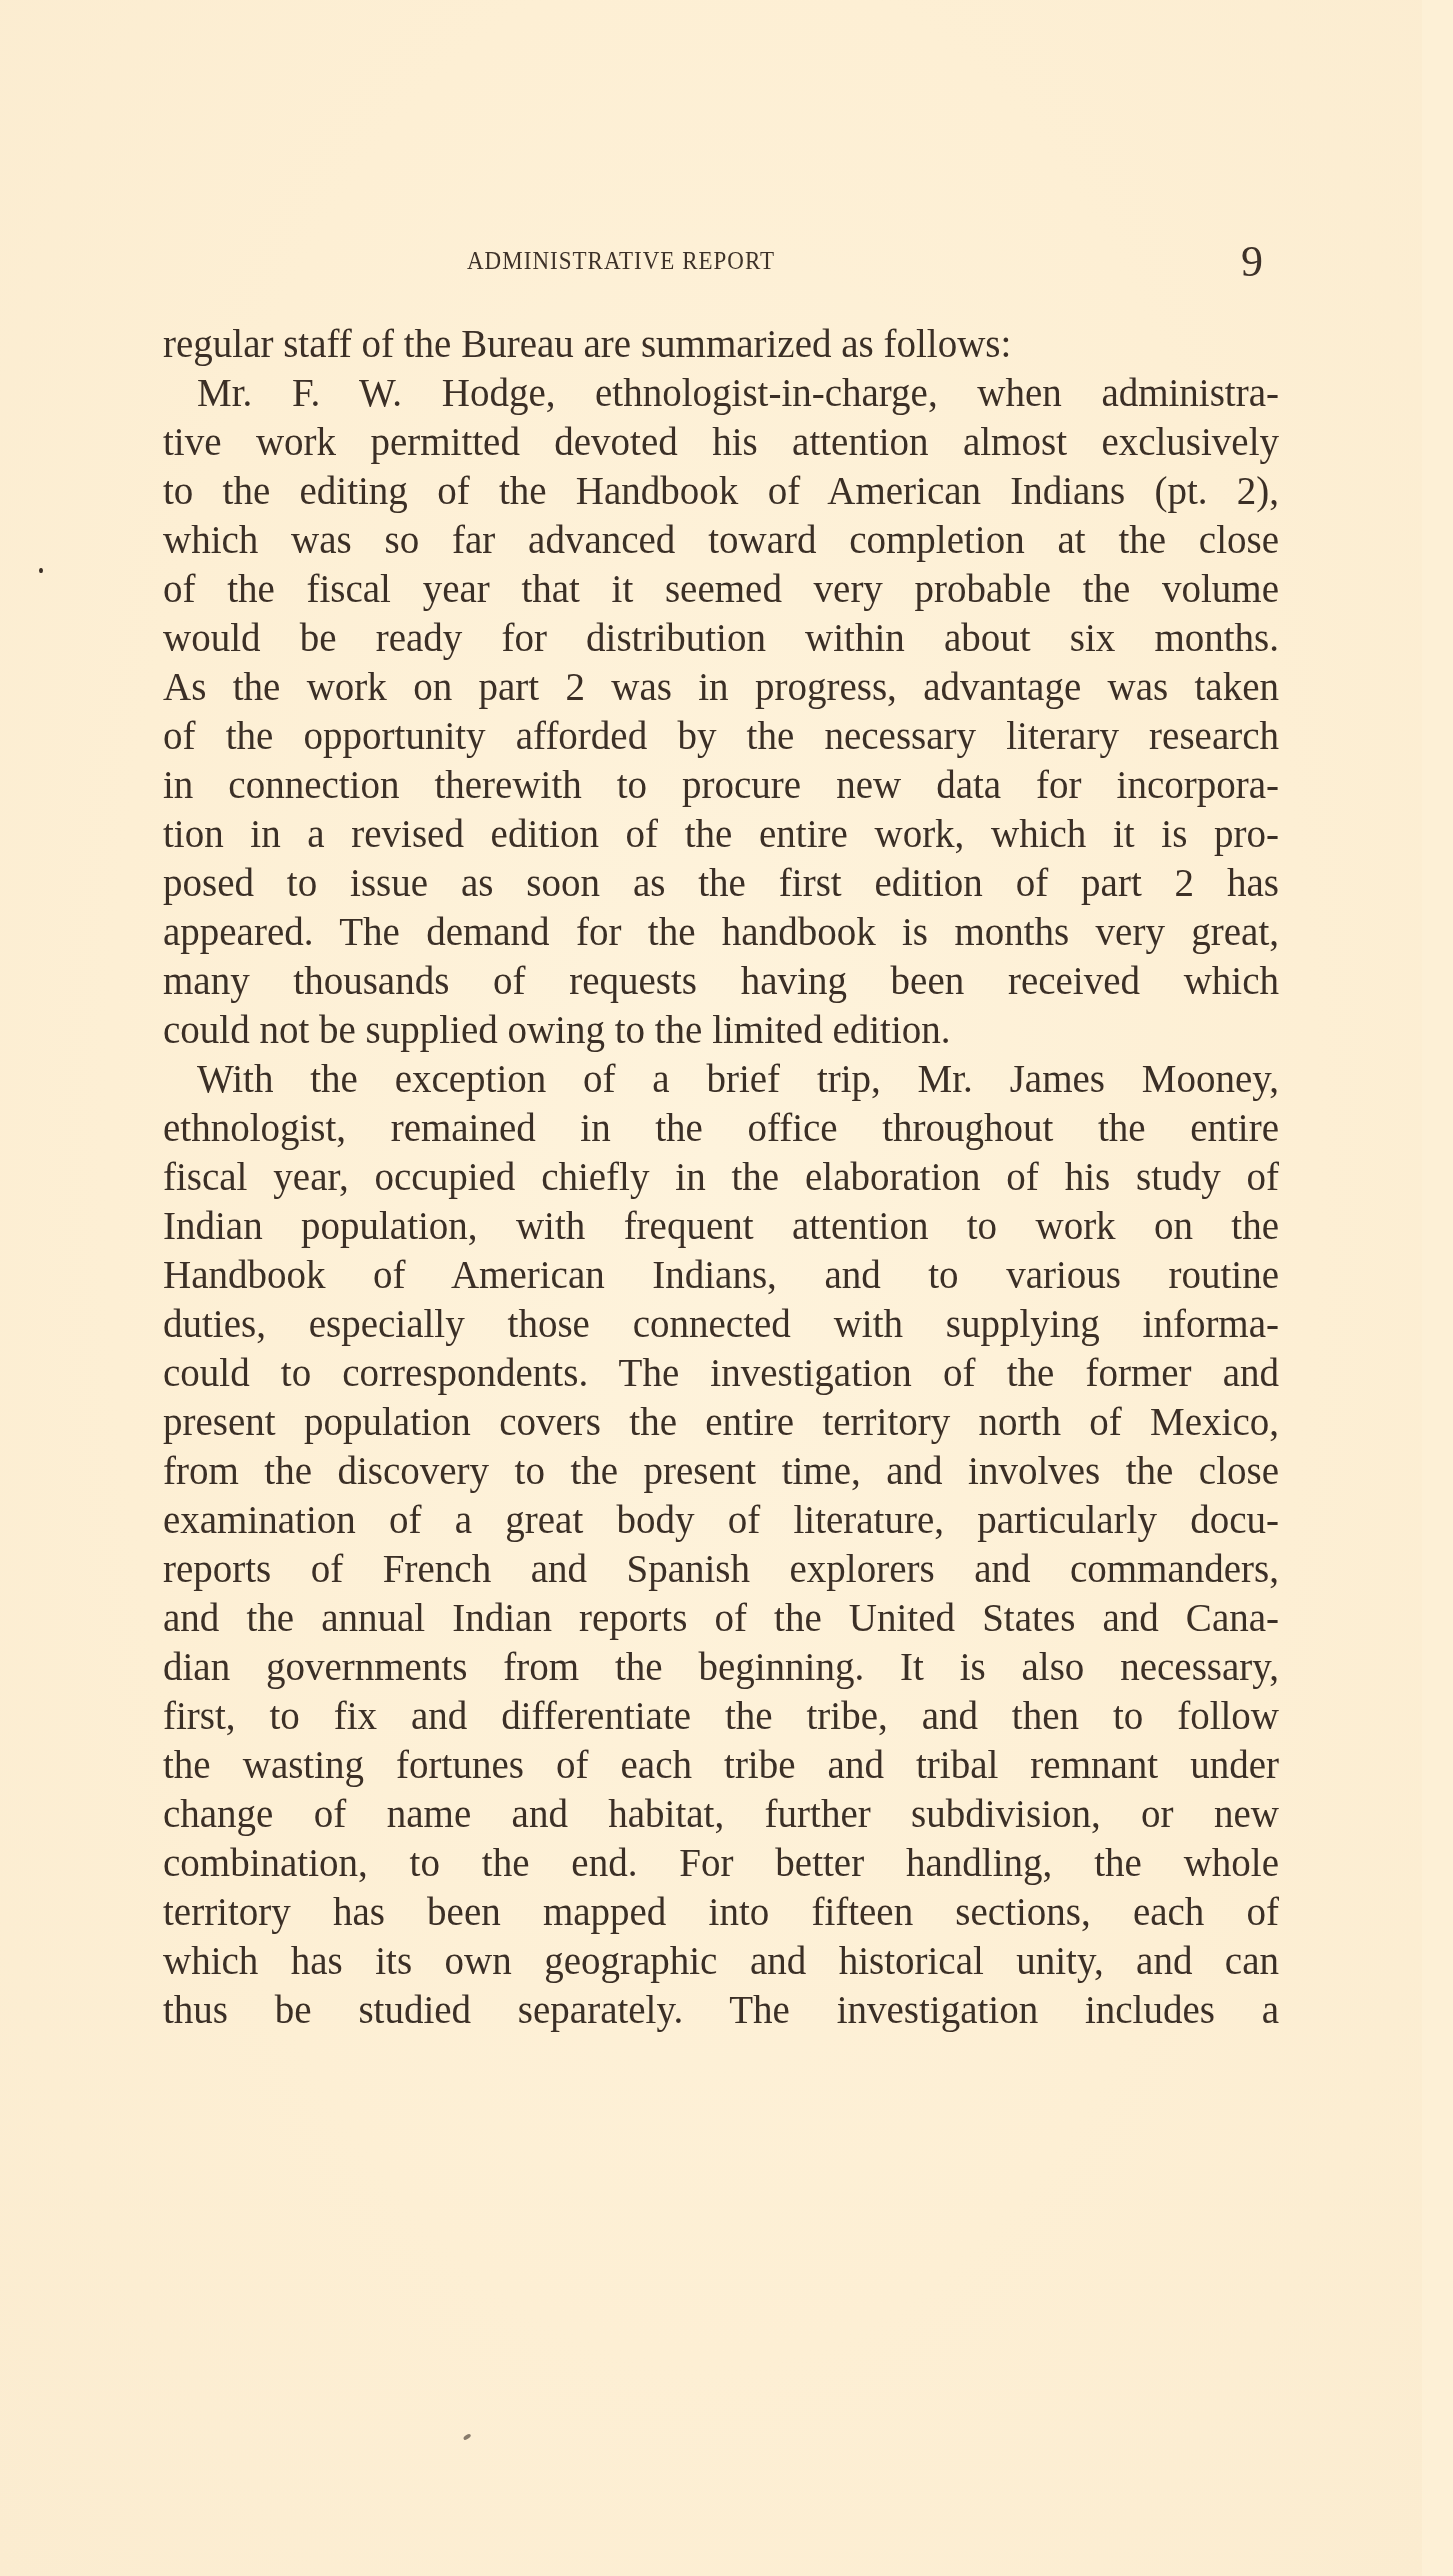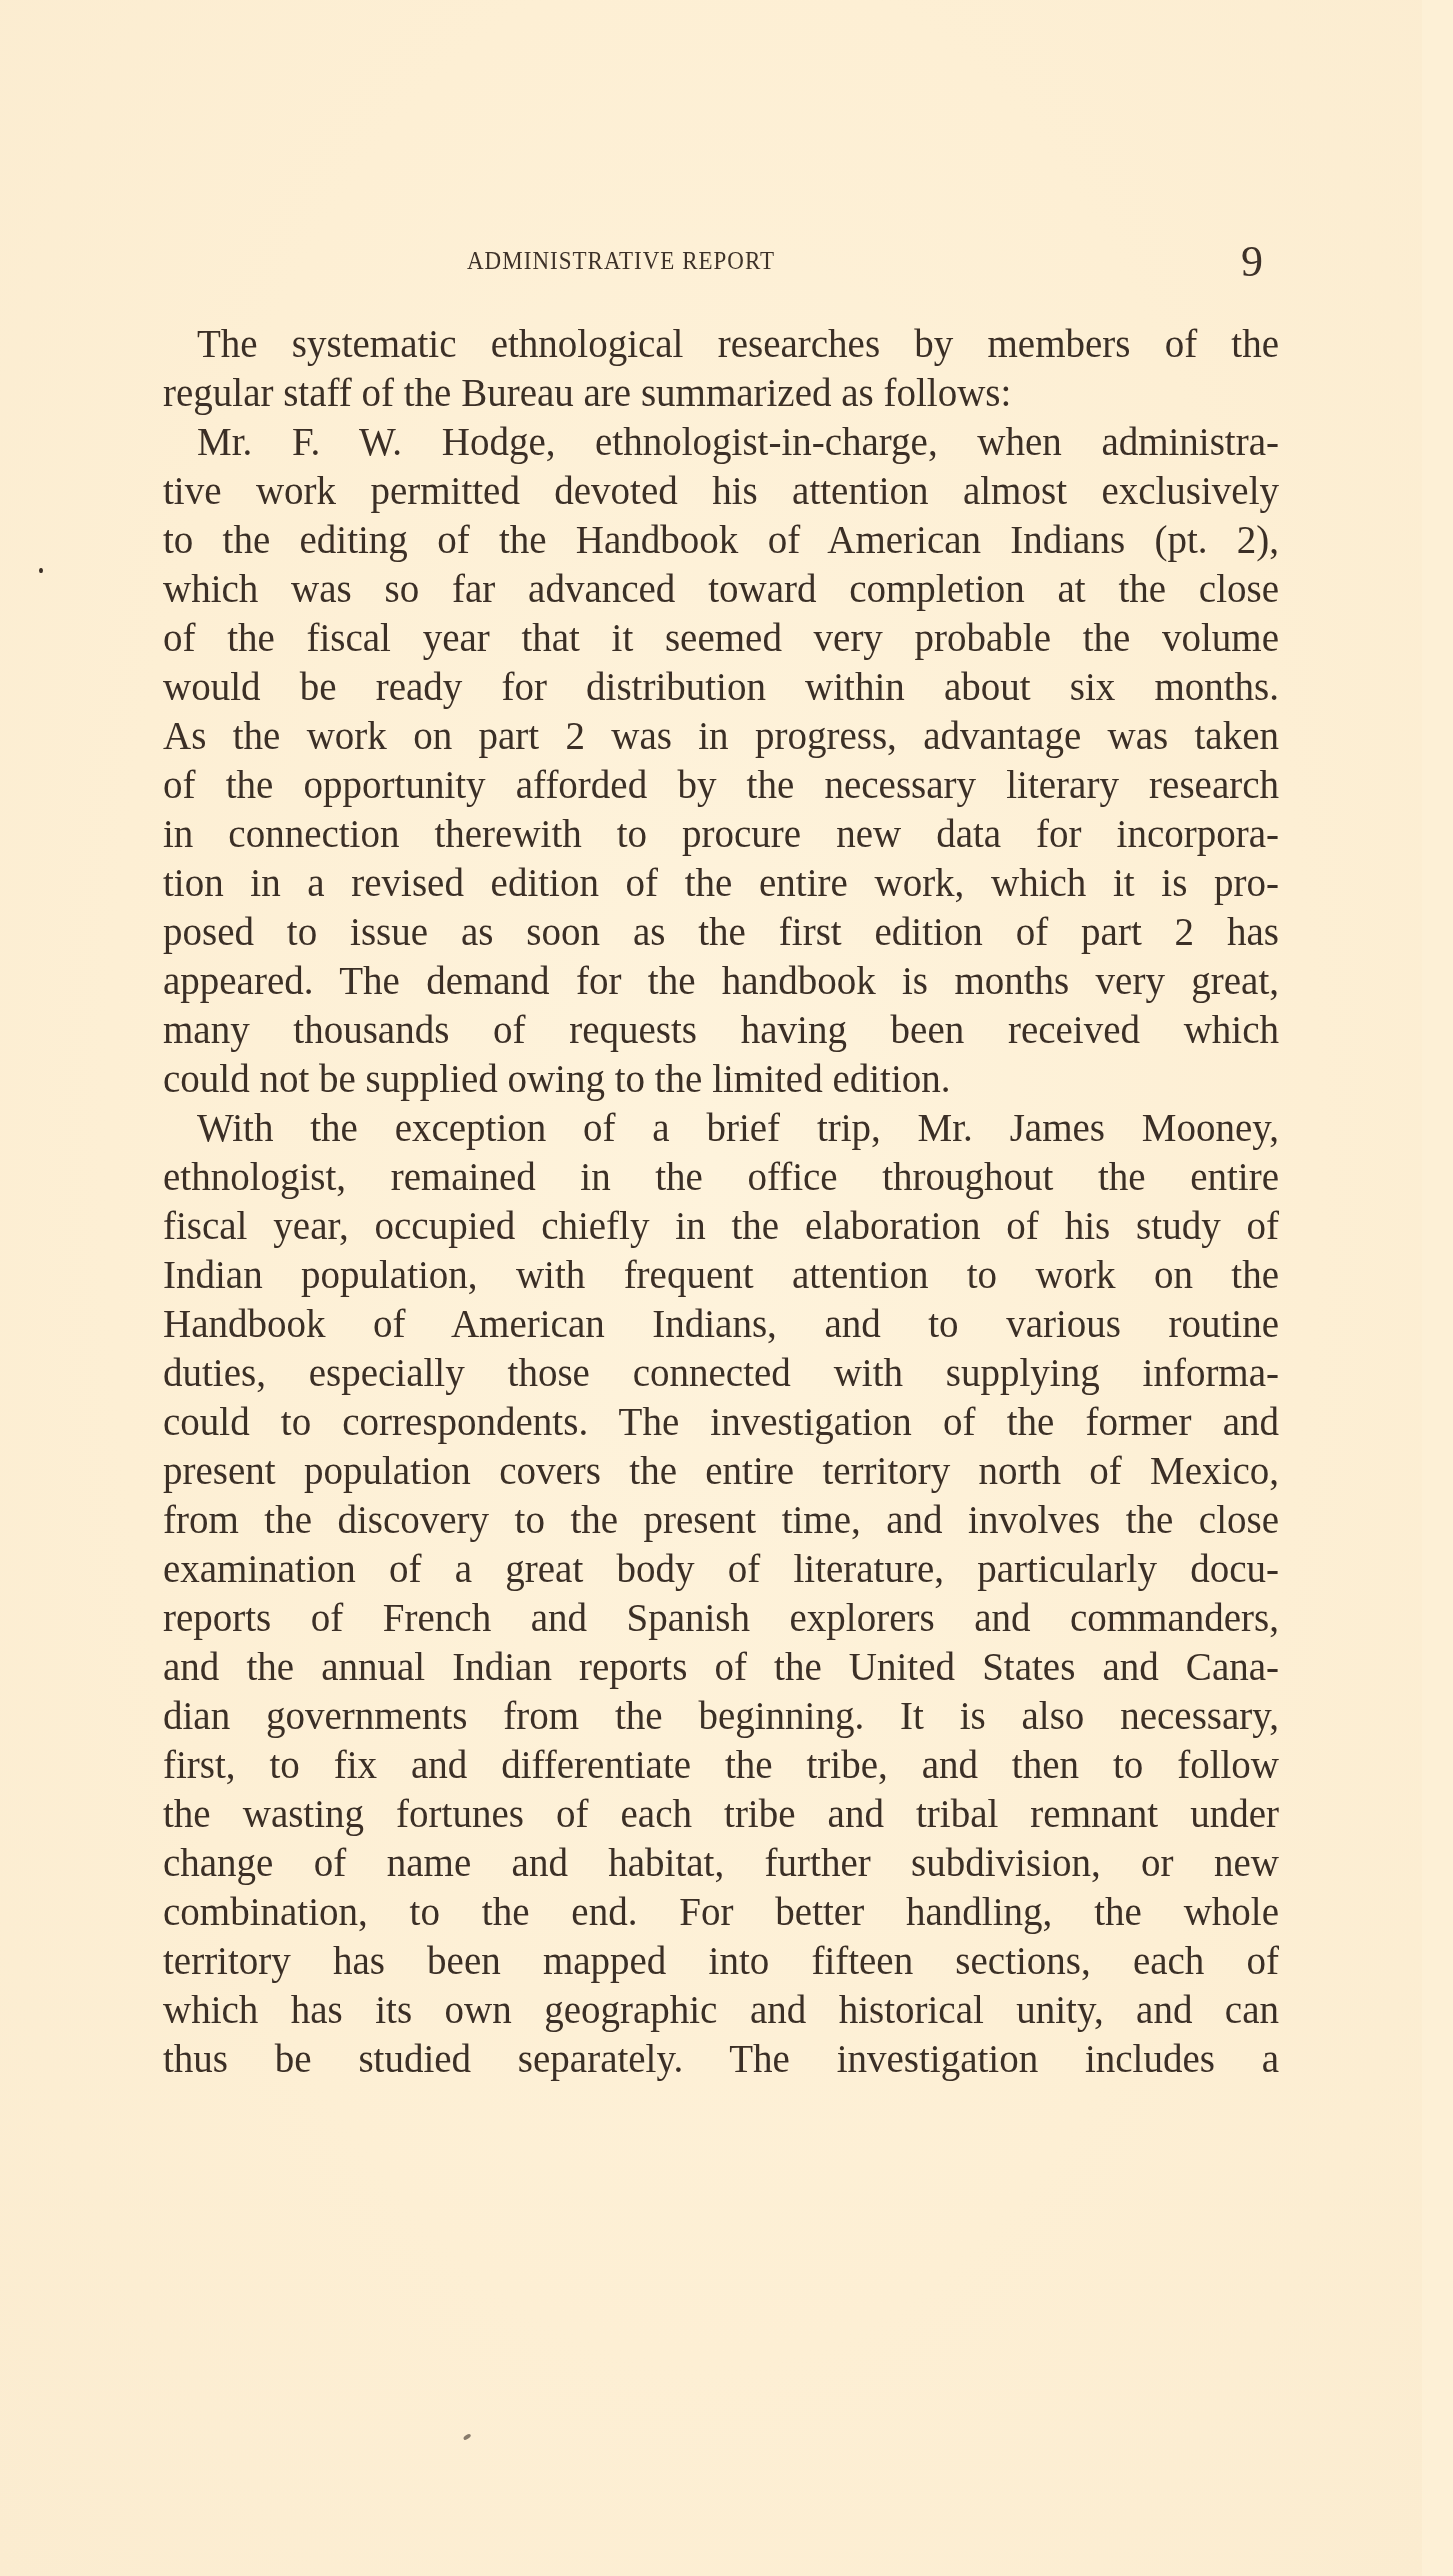--- a/index.html
+++ b/index.html
@@ -79,21 +79,20 @@
 <div class="page">
 
   <div class="running-head">
     <span class="running-title">ADMINISTRATIVE REPORT</span>
     <span class="page-number">9</span>
   </div>
 
   <div class="body-text">
 
     <div>
-      <span class="line indent">The systematic ethnological researches by members of the</span>
       <span class="line last">regular staff of the Bureau are summarized as follows:</span>
     </div>
 
     <div>
       <span class="line indent">Mr. F. W. Hodge, ethnologist-in-charge, when administra-</span>
       <span class="line">tive work permitted devoted his attention almost exclusively</span>
       <span class="line">to the editing of the Handbook of American Indians (pt. 2),</span>
       <span class="line">which was so far advanced toward completion at the close</span>
       <span class="line">of the fiscal year that it seemed very probable the volume</span>
       <span class="line">would be ready for distribution within about six months.</span>

